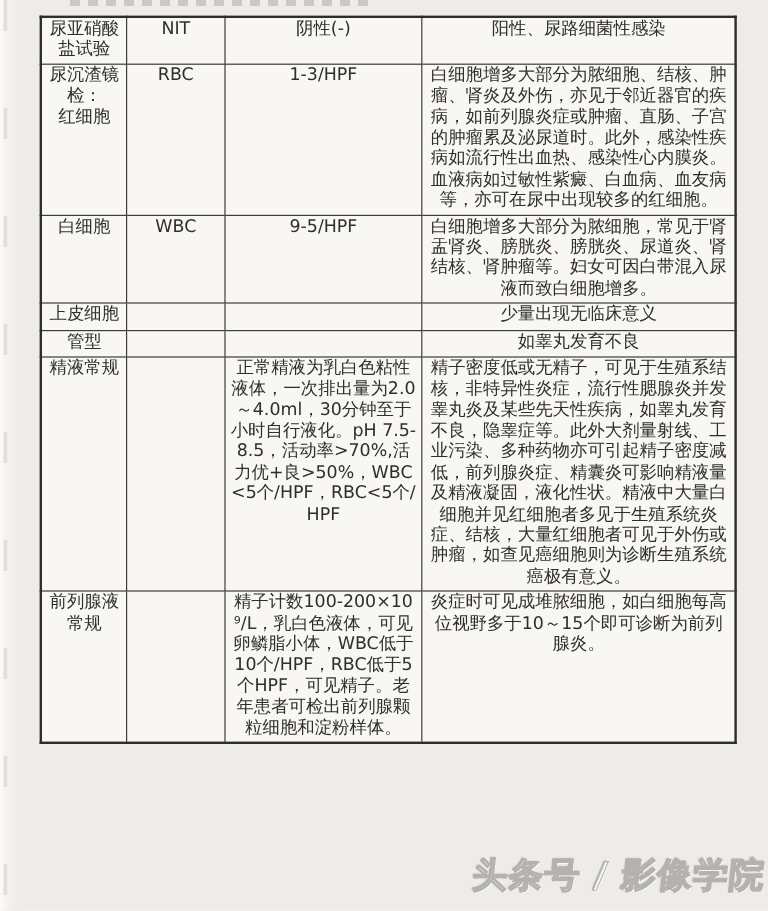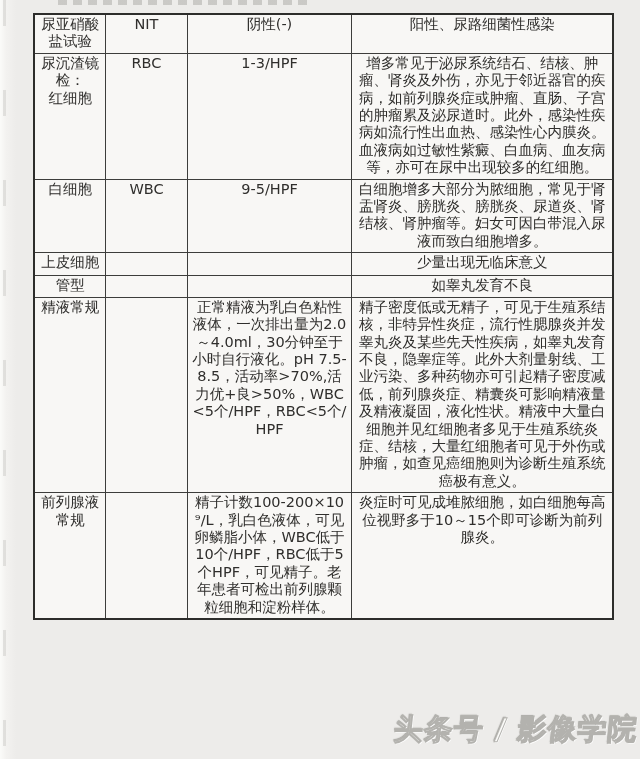--- a/index.html
+++ b/index.html
@@ -78,21 +78,21 @@
           <td>尿亚硝酸盐试验</td>
           <td>NIT</td>
           <td>阴性(-)</td>
           <td>阳性、尿路细菌性感染</td>
         </tr>
         <tr style="height: 120px; margin-left: 40px;">
           <td>尿沉渣镜检：
 红细胞</td>
           <td class="abbr-pad">RBC</td>
           <td>1-3/HPF</td>
-          <td>增多常见于泌尿系统结石、结核、肿瘤、肾炎及外伤，亦见于邻近器官的疾病，如前列腺炎症或肿瘤、直肠、子宫的肿瘤累及泌尿道时。此外，感染性疾病如流行性出血热、感染性心内膜炎。血液病如过敏性紫癜、白血病、血友病等，亦可在尿中出现较多的红细胞。</td>
+          <td>白细胞增多大部分为脓细胞、结核、肿瘤、肾炎及外伤，亦见于邻近器官的疾病，如前列腺炎症或肿瘤、直肠、子宫的肿瘤累及泌尿道时。此外，感染性疾病如流行性出血热、感染性心内膜炎。血液病如过敏性紫癜、白血病、血友病等，亦可在尿中出现较多的红细胞。</td>
         </tr>
         <tr style="height: 70px; margin-left: 10px;">
           <td>白细胞</td>
           <td>WBC</td>
           <td>9-5/HPF</td>
           <td>白细胞增多大部分为脓细胞，常见于肾盂肾炎、膀胱炎、膀胱炎、尿道炎、肾结核、肾肿瘤等。妇女可因白带混入尿液而致白细胞增多。</td>
         </tr>
         <tr style="height: 23px;">
           <td>上皮细胞</td>
           <td></td>

